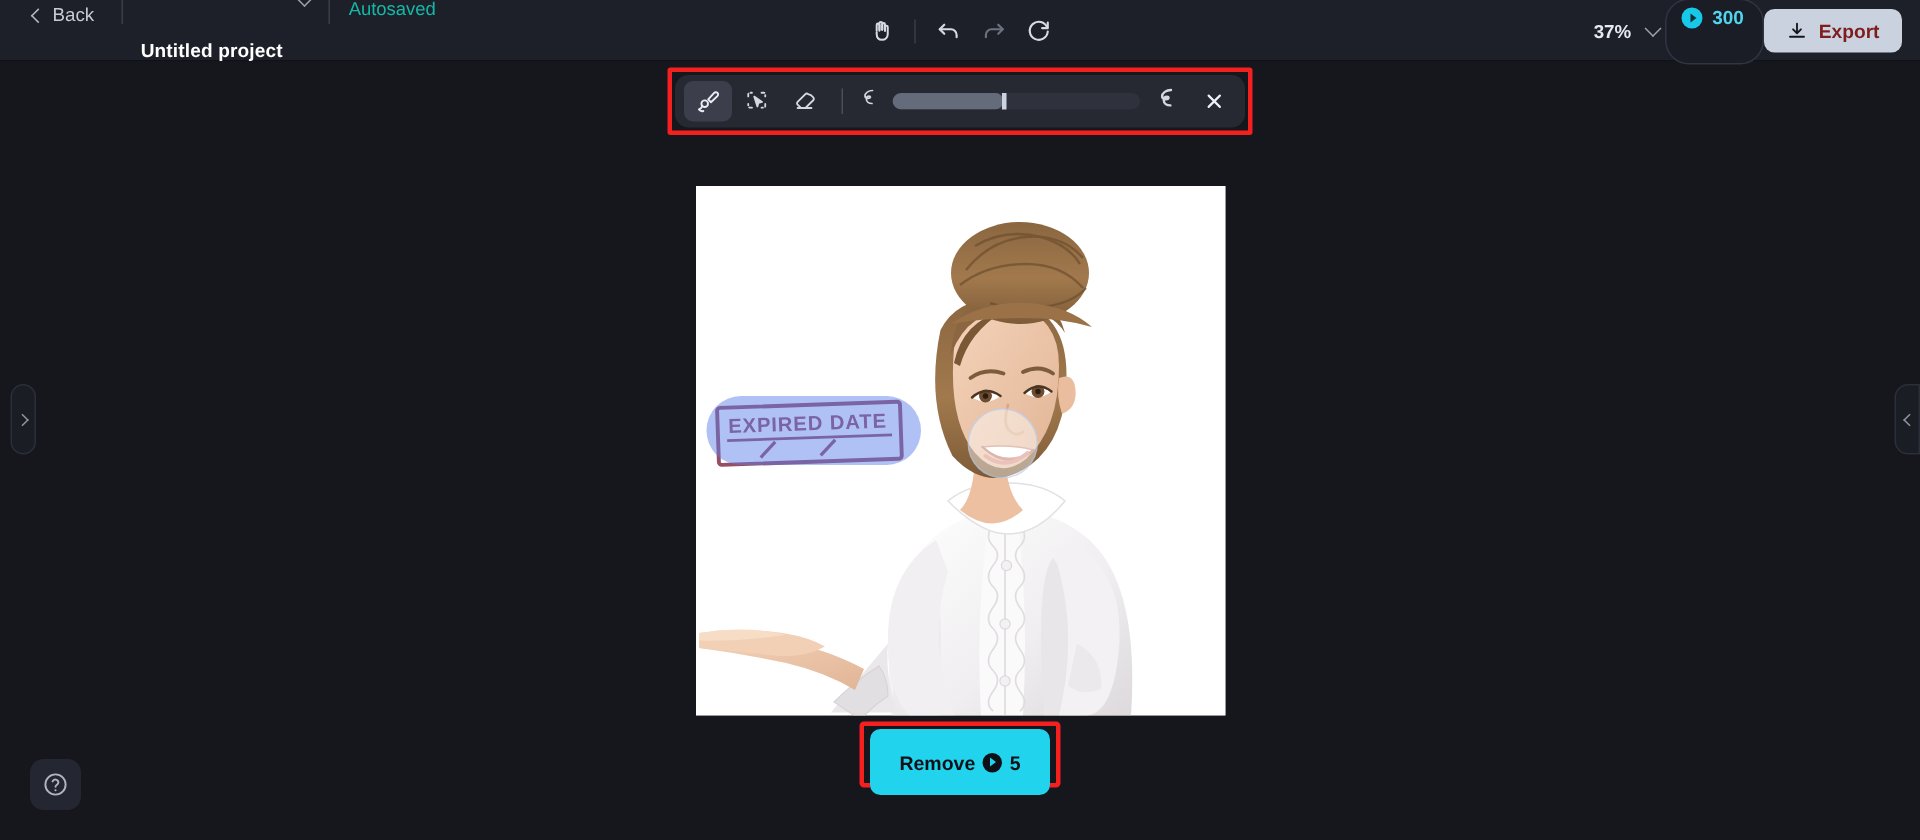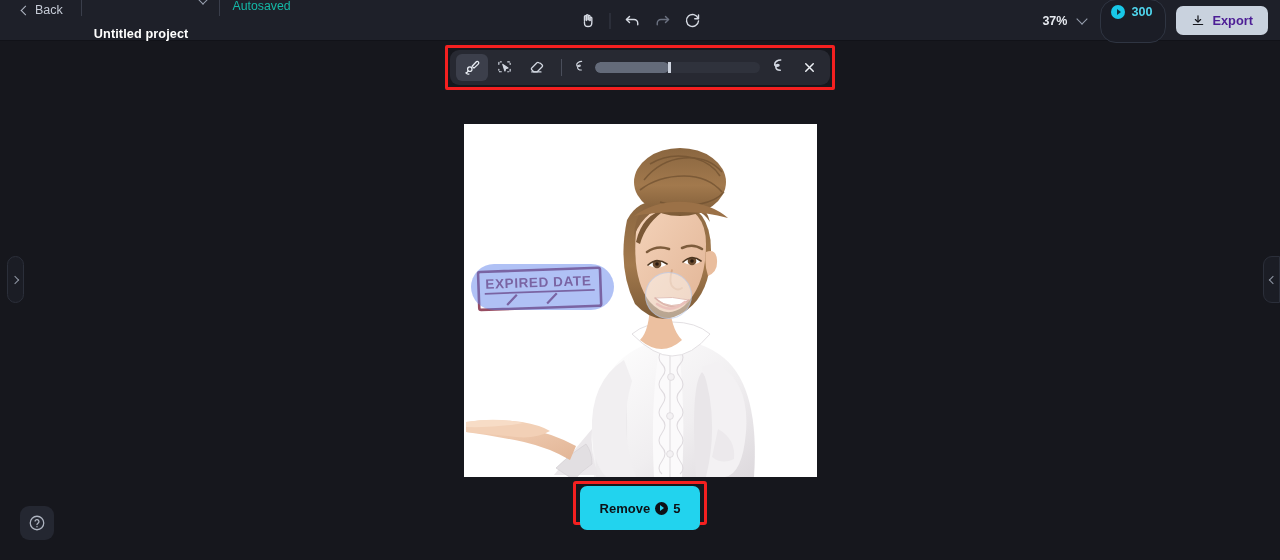--- a/index.html
+++ b/index.html
@@ -45,21 +45,21 @@
   }
   .tb-icon {
     width: 30px; height: 30px; display: flex; align-items: center;
     justify-content: center; border-radius: 6px; cursor: pointer;
   }
   .tb-icon svg { display: block; }
   .tb-vsep { width: 1px; height: 16px; background: #393d4a; margin: 0 7px; }
 
   .tb-right {
     position: absolute; right: 12px; top: 0; height: 41px;
-    display: flex; align-items: center; gap: 10px;
+    display: flex; align-items: center; gap: 0;
   }
   .zoom-val { color: #e6e9ef; font-size: 12.5px; font-weight: bold; }
   .zoom-wrap { display: flex; align-items: center; cursor: pointer; padding: 3px 4px; }
   .credits {
     display: flex; align-items: center; gap: 6px;
     border: 1px solid #2f3542; border-radius: 16px;
     padding: 5px 13px 23px 10px; cursor: pointer; background: #1b1d26; text-align: center;
   }
   .credit-dot {
     width: 14px; height: 14px; border-radius: 50%;
@@ -67,21 +67,21 @@
   }
   .credit-dot::after {
     content: ""; width: 0; height: 0;
     border-left: 4px solid #10303a;
     border-top: 3px solid transparent; border-bottom: 3px solid transparent;
     margin-left: 1.5px;
   }
   .credit-num { color: #4fd6ee; font-size: 12.6px; font-weight: bold; }
   .export-btn {
     display: flex; align-items: center; gap: 7px;
-    background: #c9d2de; color: #4c1d95;
+    background: #c9d2de; color: #7f1d1d;
     font-size: 12.8px; font-weight: bold;
     padding: 7px 15px; border-radius: 7px; cursor: pointer;
   }
 
   
   .tool-annot {
     position: absolute; left: 445px; top: 45px;
     width: 390px; height: 45px;
     border: 3px solid #f42020; border-radius: 2px;
   }

